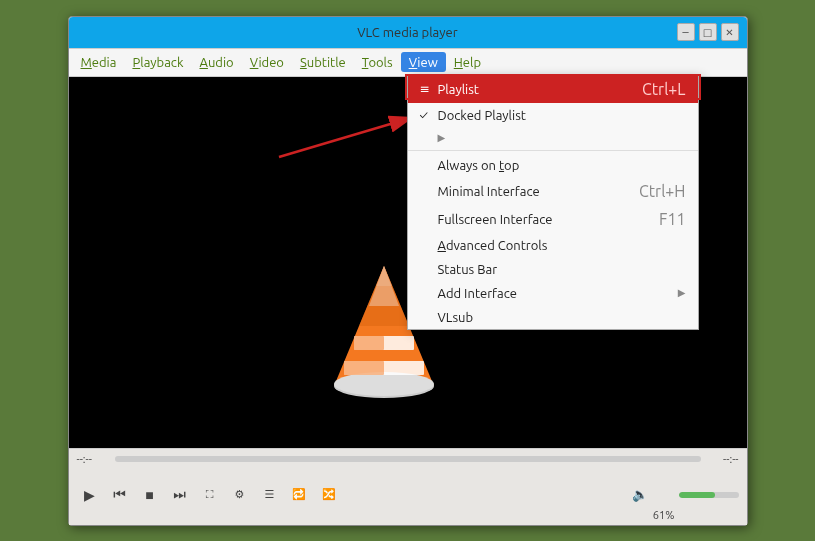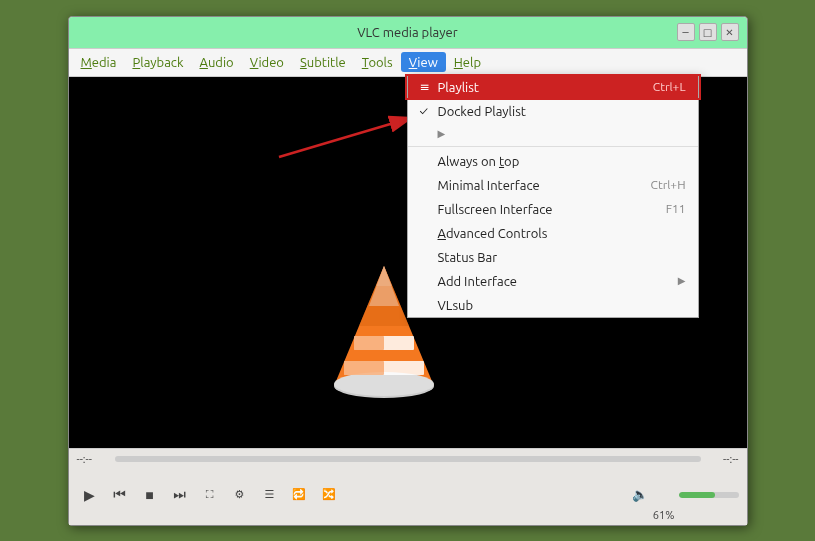--- a/index.html
+++ b/index.html
@@ -22,21 +22,21 @@
       border: 1px solid #888;
       border-radius: 4px;
       display: flex;
       flex-direction: column;
       box-shadow: 2px 2px 12px rgba(0,0,0,0.5);
       position: relative;
     }
 
     
     .titlebar {
-      background: #86efac;
+      background: #0ea5e9;
       border-bottom: 1px solid #ccc;
       display: flex;
       align-items: center;
       justify-content: center;
       height: 32px;
       border-radius: 4px 4px 0 0;
       position: relative;
     }
     .titlebar-title {
       font-size: 13px;
@@ -214,21 +214,21 @@
       font-size: 12px;
     }
     .dropdown-item .label {
       flex: 1;
     }
     .dropdown-item .label u {
       text-decoration: underline;
     }
     .dropdown-item .shortcut {
       color: #888;
-      font-size: 12px;
+      font-size: 16px;
       margin-left: 8px;
     }
     .dropdown-item.highlighted .shortcut {
       color: #ffcccc;
     }
     .dropdown-item .arrow-right {
       font-size: 10px;
       color: #888;
     }
 

